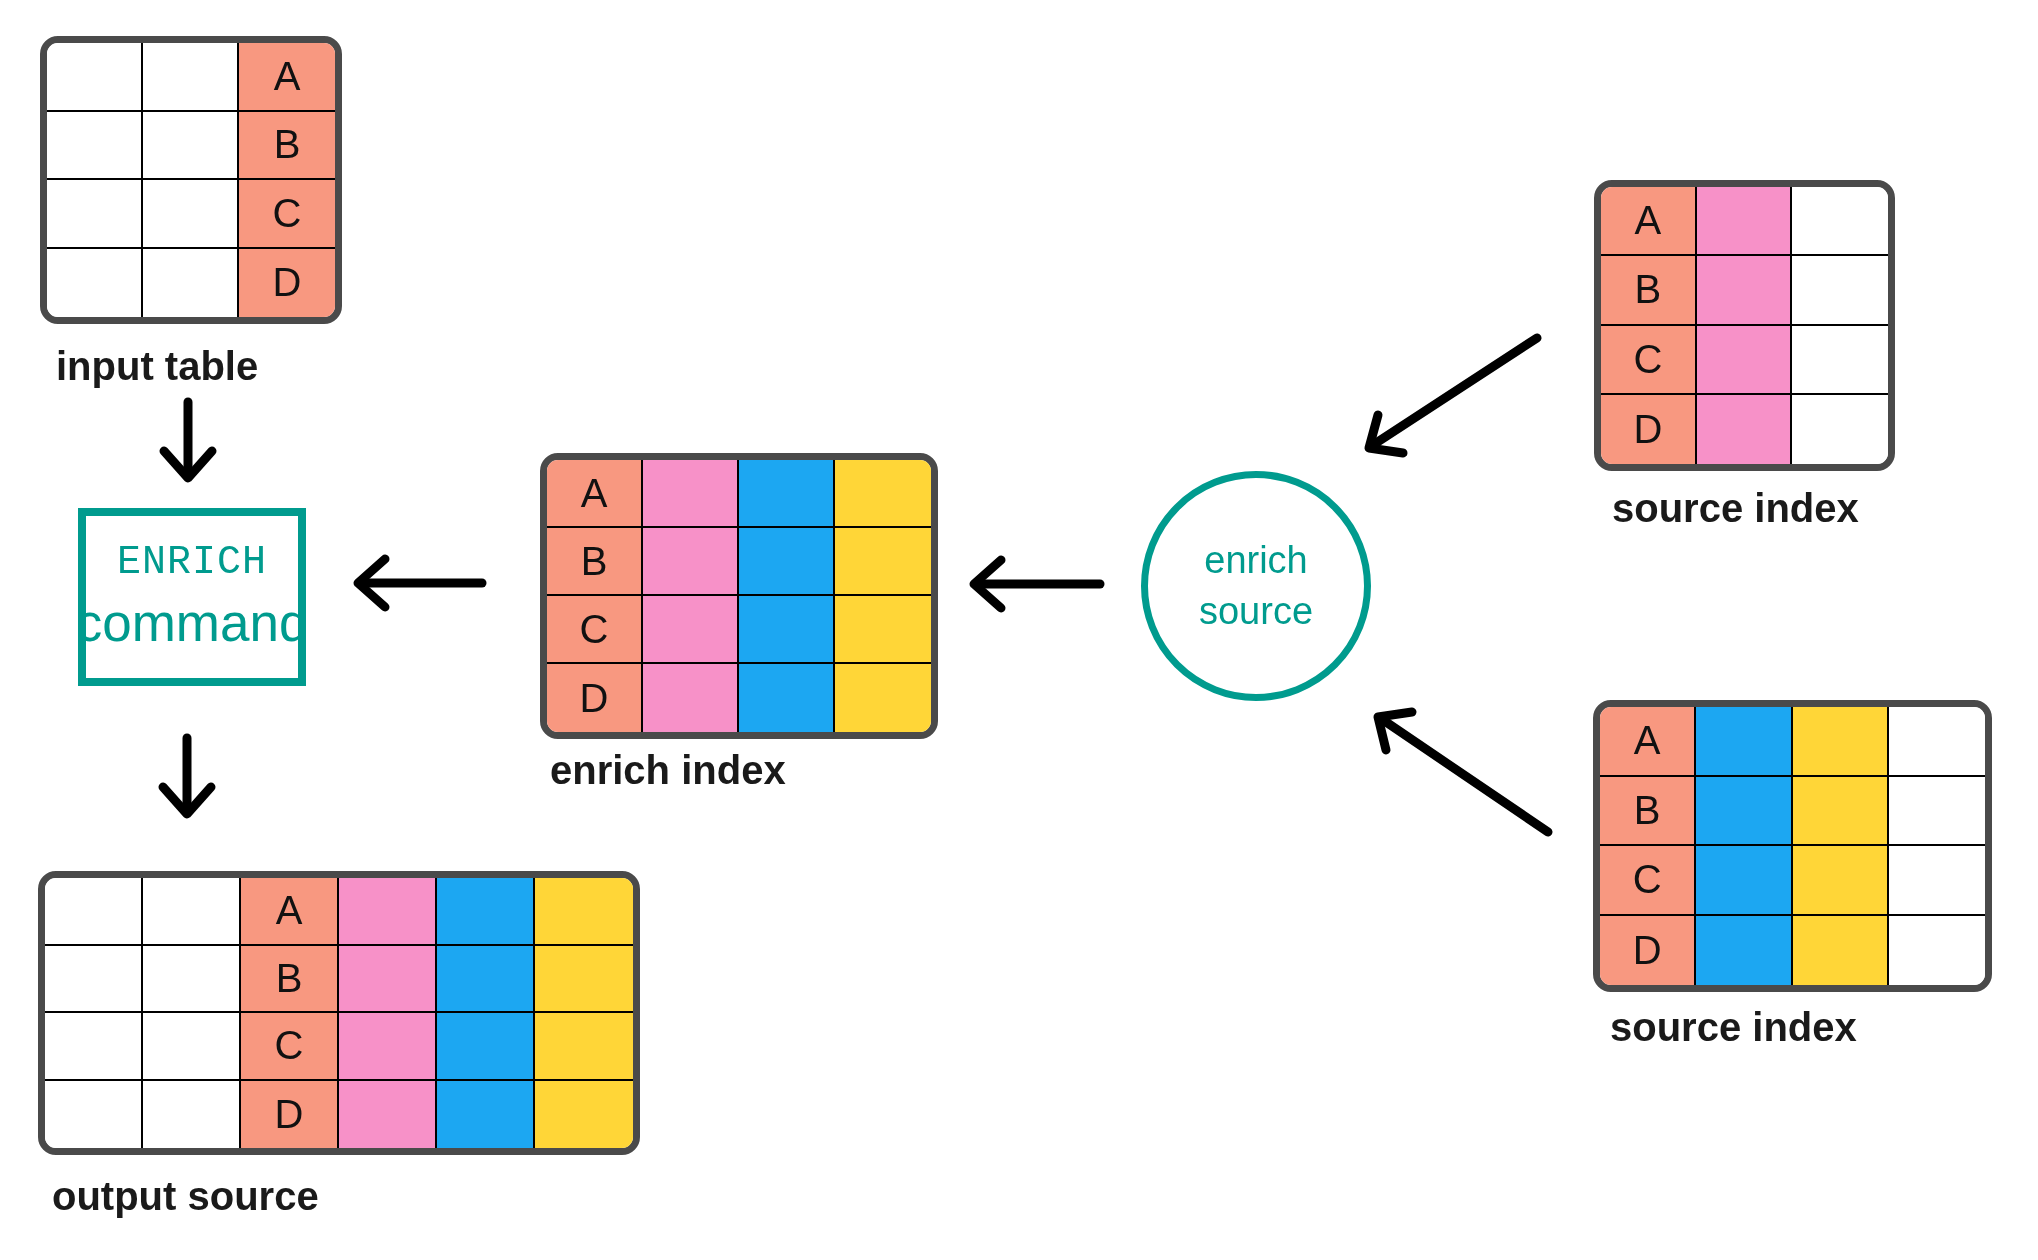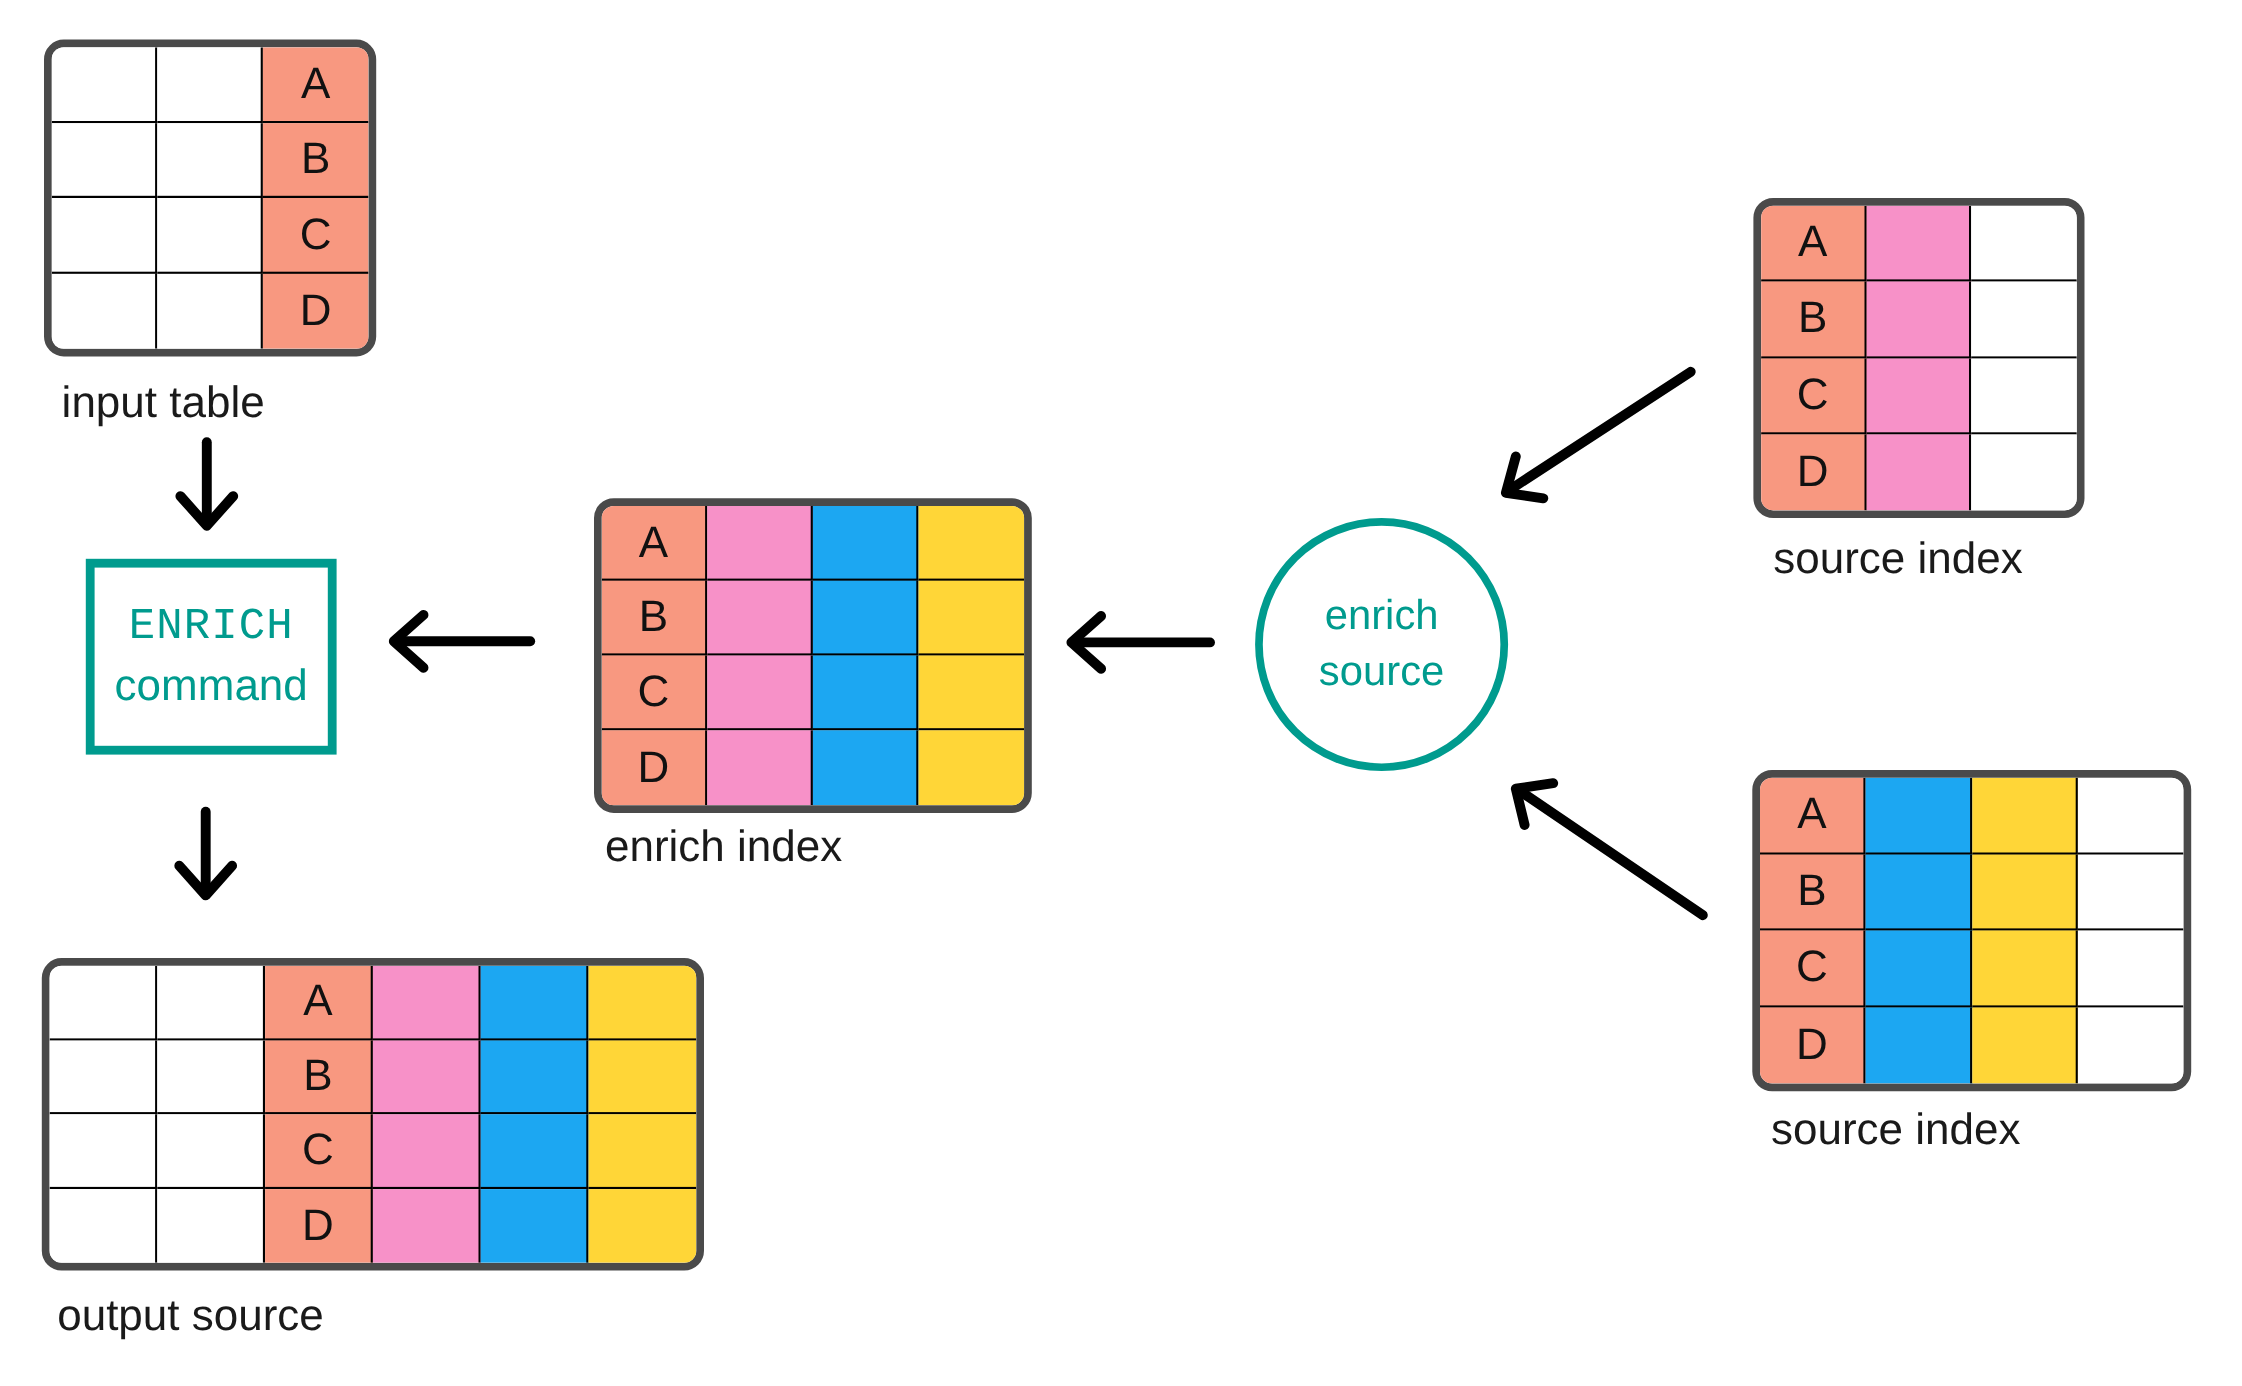--- a/index.html
+++ b/index.html
@@ -29,20 +29,21 @@
     color: #111111;
     box-sizing: border-box;
   }
   .cell.br { border-right: 2px solid #000000; }
   .cell.bb { border-bottom: 2px solid #000000; }
   .tlabel {
     position: absolute;
     font-size: 40px;
     color: #1a1a1a;
     white-space: nowrap;
+    font-weight: bold;
   }
   #enrich-command-box {
     position: absolute;
     left: 78px; top: 508px;
     width: 228px; height: 178px;
     box-sizing: border-box;
     border: 8px solid #009b8e;
     background: #ffffff;
     display: flex;
     flex-direction: column;
@@ -52,21 +53,21 @@
     text-align: center;
   }
   #enrich-command-box .mono {
     font-family: "Liberation Mono", monospace;
     font-size: 40px;
     line-height: 1.3;
     letter-spacing: 1px;
   }
   #enrich-command-box .sans {
     font-family: "Liberation Sans", sans-serif;
-    font-size: 40px;
+    font-size: 53px;
     line-height: 1.3;
   }
   #enrich-policy-circle {
     position: absolute;
     left: 1141px; top: 471px;
     width: 230px; height: 230px;
     box-sizing: border-box;
     border: 7px solid #009b8e;
     border-radius: 50%;
     background: #ffffff;

